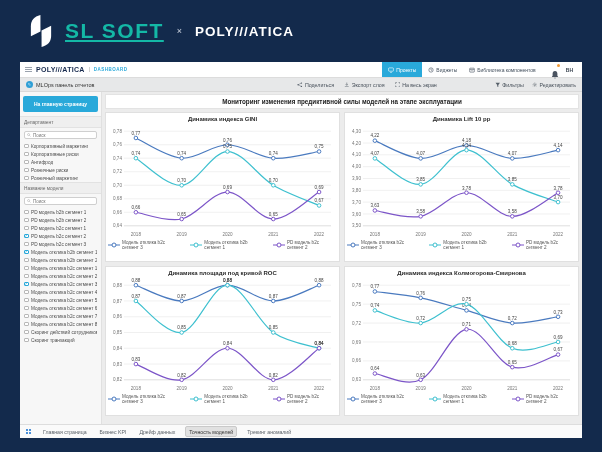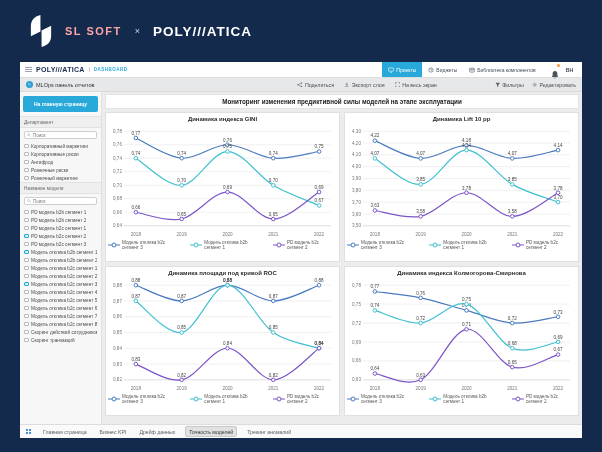--- a/index.html
+++ b/index.html
@@ -2,21 +2,21 @@
 <html><head>
 <meta charset="utf-8">
 <style>
   * { box-sizing: border-box; margin: 0; padding: 0; }
   html,body { width:602px; height:452px; overflow:hidden; background:#132a4c;
     font-family:"Liberation Sans", sans-serif; }
   
   .banner { position:absolute; left:0; top:0; width:602px; height:62px; display:flex;
     align-items:center; padding-left:28px; }
   .logo-mark { width:26px; height:32px; margin-right:11px; }
-  .brand-left { color:#fca5a5; font-weight:bold; font-size:11px; letter-spacing:1.5px; }
+  .brand-left { color:#14b8a6; font-weight:bold; font-size:21px; letter-spacing:1.5px;text-decoration:underline; }
   .brand-x { color:#cfd6e2; font-size:9px; margin:0 13px; }
   .brand-right { color:#fff; font-weight:bold; font-size:13.5px; letter-spacing:1px; }
   
   .screen { position:absolute; left:20px; top:62px; width:562px; height:376px;
     background:#ececec; display:flex; flex-direction:column; }
   
   .appbar { height:16px; background:#fff; border-bottom:1px solid #dcdcdc; display:flex;
     align-items:center; padding:0 5px; flex:0 0 auto; }
   .hamb { width:7px; margin-right:4px; display:flex; flex-direction:column; gap:1px; }
   .hamb i { display:block; height:1px; background:#9aa2ad; }

